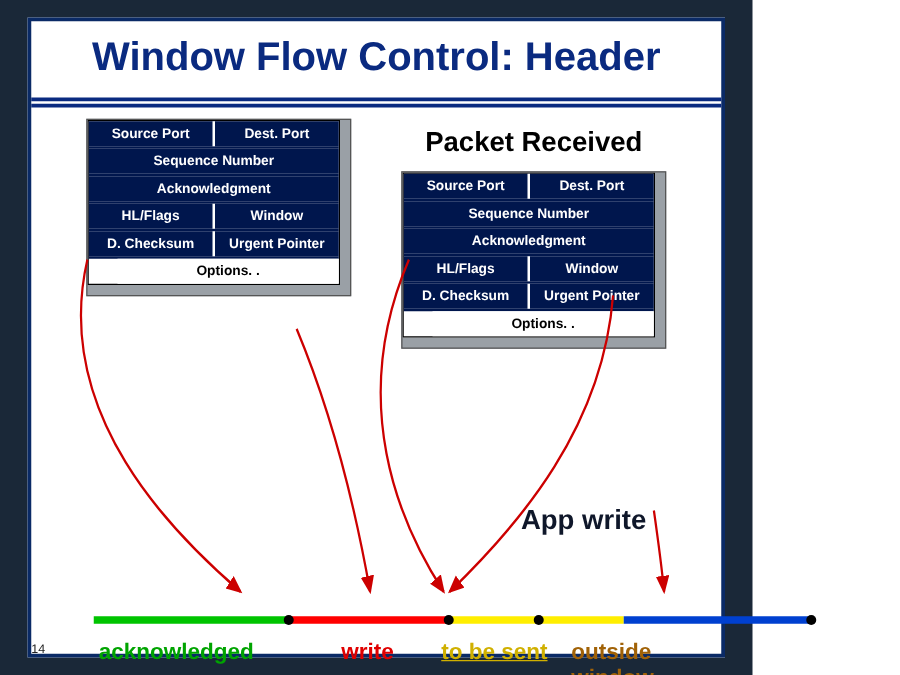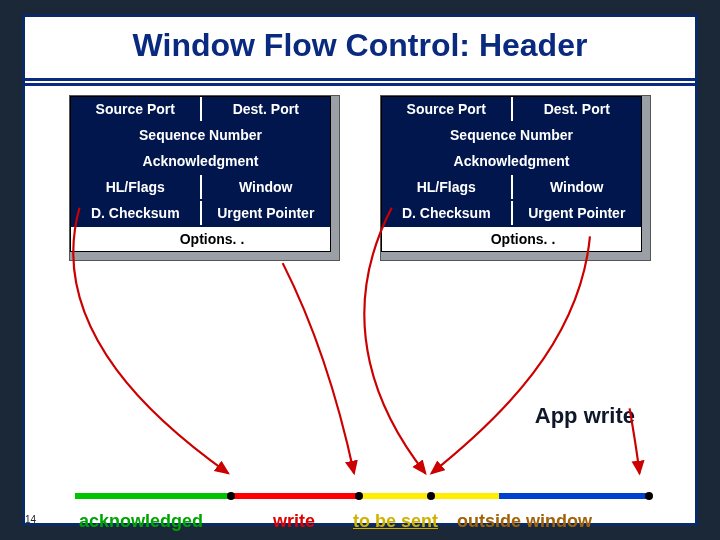--- a/index.html
+++ b/index.html
@@ -1,18 +1,18 @@
 <!DOCTYPE html>
 <html><head>
 <meta charset="utf-8">
 <style>
   * { box-sizing: border-box; margin: 0; padding: 0; }
   html, body { width: 720px; height: 540px; overflow: hidden; font-family: Arial, Helvetica, sans-serif; }
   .slide {
-    width: 720px; height: 540px;
+    width: 602px; height: 540px;
     background: #1a2838;
     position: relative;
   }
   .inner {
     position: absolute;
     left: 22px; top: 14px; right: 22px; bottom: 14px;
     background: #ffffff;
     border: 3px solid #0a2a66;
   }
   .title {
@@ -41,21 +41,21 @@
   .row {
     display: flex;
     border-bottom: 2px solid #00164d;
   }
   .row:last-child { border-bottom: none; }
   .cell {
     flex: 1;
     background: #00164d;
     color: #fff;
     font-weight: bold;
-    font-size: 14px;
+    font-size: 11px;
     text-align: center;
     padding: 4px 2px;
     border-right: 2px solid #fff;
   }
   .cell:last-child { border-right: none; }
   .cell.full { flex: 1 1 100%; border-right: none; }
   .cell.white {
     background: #fff; color: #000; margin-left: 23px;
   }
   .appwrite {
@@ -131,20 +131,21 @@
                 <div class="cell">Urgent Pointer</div>
               </div>
               <div class="row">
                 <div class="cell full white">Options. .</div>
               </div>
             </div>
           </div>
         </div>
 
         <div class="col">
+          <div class="col-title">Packet Received</div>
           <div class="hdr">
             <div class="hdr-inner">
               <div class="row">
                 <div class="cell">Source Port</div>
                 <div class="cell">Dest. Port</div>
               </div>
               <div class="row">
                 <div class="cell full">Sequence Number</div>
               </div>
               <div class="row">

